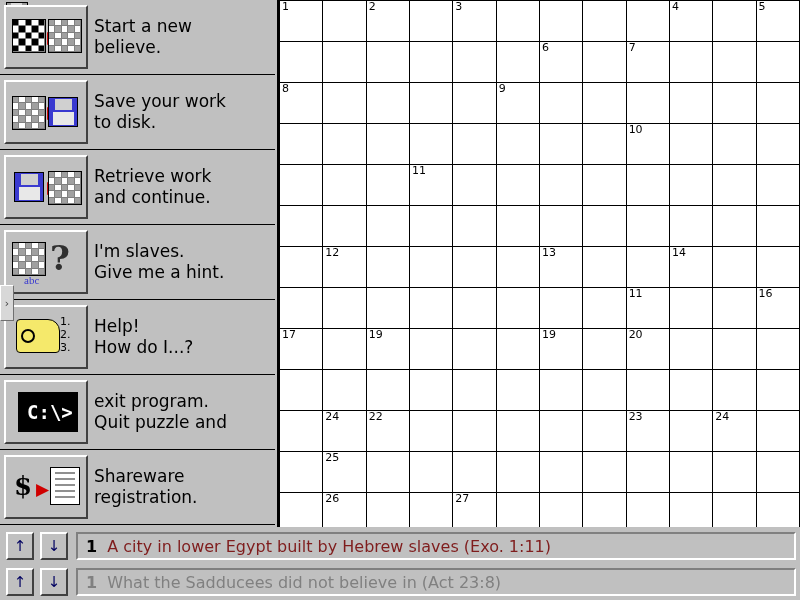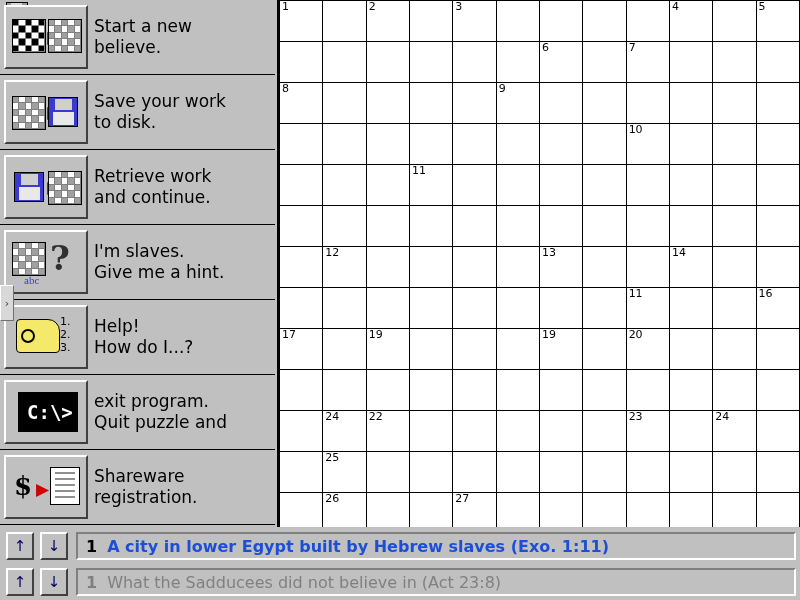--- a/index.html
+++ b/index.html
@@ -305,21 +305,21 @@
     display: flex;
     align-items: center;
     padding-left: 8px;
     font-size: 16px;
     font-family: "DejaVu Sans", sans-serif;
   }
   .clue-num {
     margin-right: 10px;
     font-weight: bold;
   }
-  .clue-text.active { color: #1d4ed8; font-weight: bold; }
+  .clue-text.active { color: #7f1d1d; }
   .clue-text.dim, .clue-num.dim { color: #808080; }
   .clue-num.active { color: #000; }
 </style>
 </head>
 <body>
 
 <div class="app">
 
   <div class="sidebar">
 

